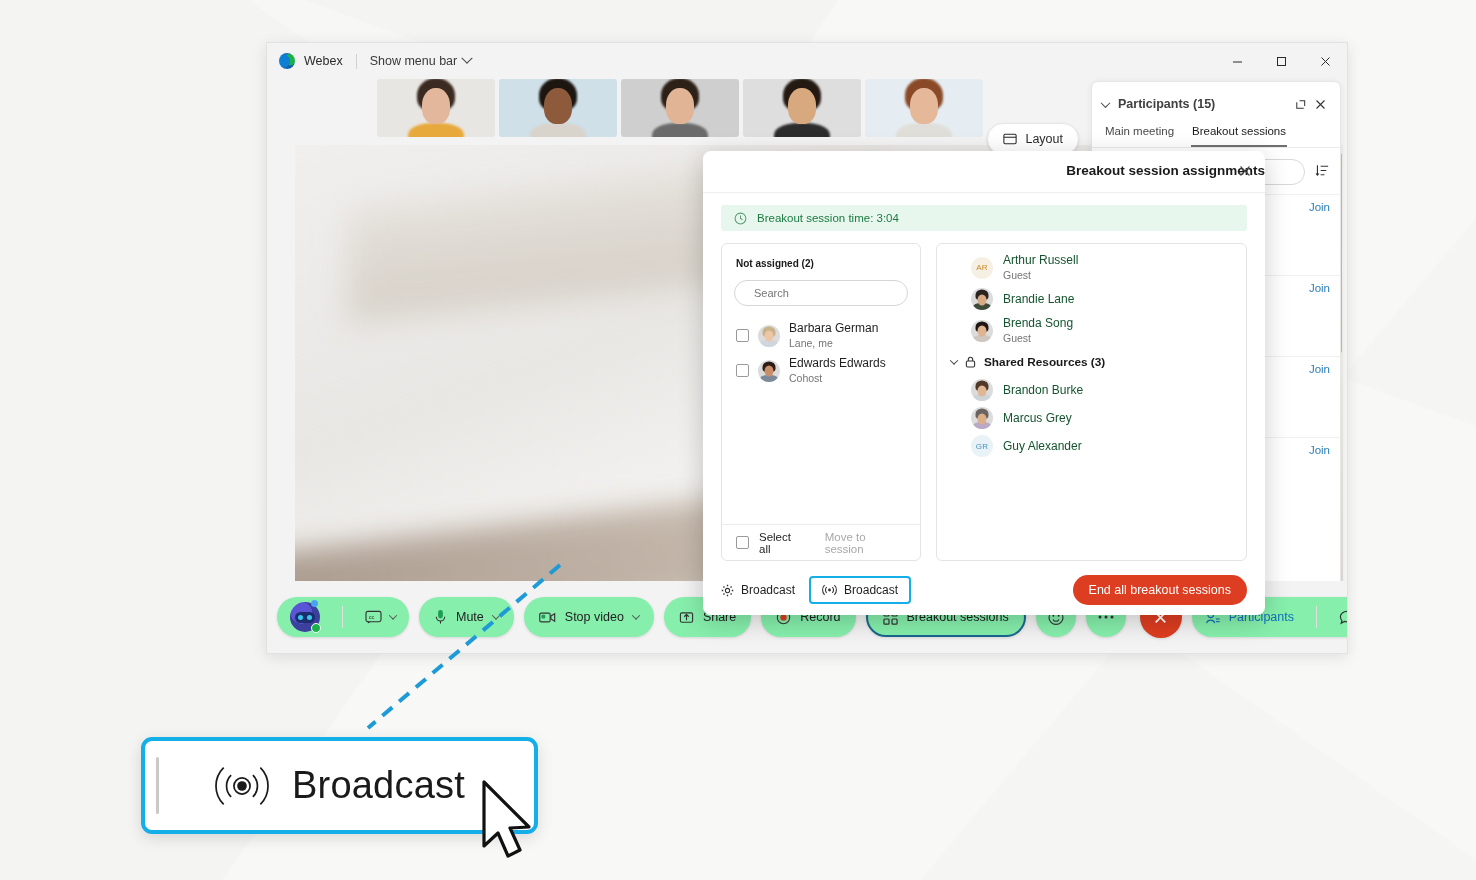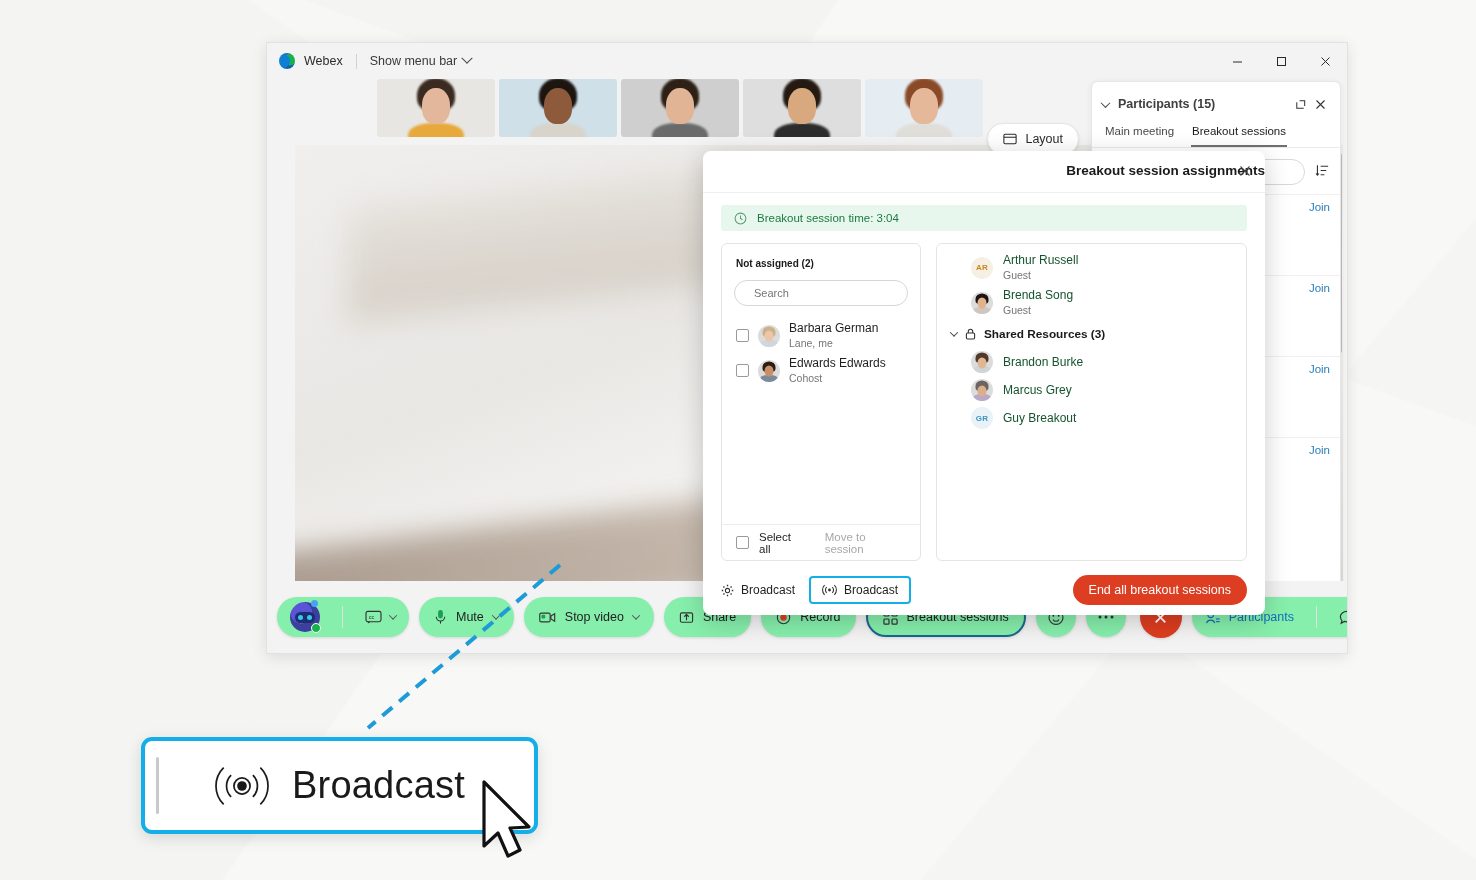--- a/index.html
+++ b/index.html
@@ -131,21 +131,21 @@
   .grp-row { display: flex; align-items: center; padding: 6px 10px 6px 14px; border-top: 1px solid #f0f0f0; }
   .gchev { width: 6px; height: 6px; border-right: 1.3px solid #555; border-bottom: 1.3px solid #555;
            transform: rotate(45deg) translate(-1px,-1px); margin-right: 10px; flex:none; }
   .grp-name { font-size: 11.5px; font-weight: bold; color: #1a1a1a; flex: 1; }
   .join-link { font-size: 11.5px; color: #2c7fb8; }
   .p-row { display: flex; align-items: center; padding: 4px 10px 4px 25px; gap: 9px; }
   .p-name { font-size: 11.5px; color: #2c2c2c; }
 
   
   .av { width: 20px; height: 20px; border-radius: 50%; flex: none; position: relative; overflow: hidden; }
-  .av-ini { display: flex; align-items: center; justify-content: center; font-size: 8px; font-weight: bold; letter-spacing: .3px; }
+  .av-ini { display: flex; align-items: center; justify-content: center; font-size: 8px; font-weight: normal; letter-spacing: .3px; }
   .av .ph-face { position:absolute; left:50%; top:54%; transform:translate(-50%,-50%); width:8px; height:10px; border-radius:50%; }
   .av .ph-hair { position:absolute; left:50%; top:32%; transform:translate(-50%,-50%); width:12px; height:10px; border-radius:50% 50% 35% 35%; }
   .av .ph-body { position:absolute; left:50%; bottom:-3px; transform:translateX(-50%); width:17px; height:9px; border-radius:45% 45% 0 0; }
   .av22 { width: 22px; height: 22px; }
   .av22 .ph-face { width:9px; height:11px; }
   .av22 .ph-hair { width:13px; height:11px; }
   .av22 .ph-body { width:19px; height:10px; }
 
   
   .dialog {
@@ -626,20 +626,31 @@
         <div class="bs-list" id="bslist">
             <div class="bs-row">
               <span class="av av-ini av22" style="background:#f6f0e4;color:#c8881f">AR</span>
               <span>
         <span class="bs-name" style="display:block">Arthur Russell</span>
         <span class="bs-role" style="display:block">Guest</span>
       </span>
             </div>
             <div class="bs-row">
               <span class="av av22" style="background:#dcdcdc">
+            <span class="ph-body" style="background:#3f4b3a"></span>
+            <span class="ph-hair" style="background:#2a2420"></span>
+            <span class="ph-face" style="background:#d9ab84"></span>
+          </span>
+              <span>
+        <span class="bs-name" style="display:block">Brandie Lane</span>
+
+      </span>
+            </div>
+            <div class="bs-row">
+              <span class="av av22" style="background:#dcdcdc">
             <span class="ph-body" style="background:#cfc7bf"></span>
             <span class="ph-hair" style="background:#1e1612"></span>
             <span class="ph-face" style="background:#e0b38f"></span>
           </span>
               <span>
         <span class="bs-name" style="display:block">Brenda Song</span>
         <span class="bs-role" style="display:block">Guest</span>
       </span>
             </div>
             <div class="bs-grp">
@@ -668,21 +679,21 @@
             <span class="ph-face" style="background:#dcae89"></span>
           </span>
               <span>
         <span class="bs-name" style="display:block">Marcus Grey</span>
 
       </span>
             </div>
             <div class="bs-row">
               <span class="av av-ini av22" style="background:#e9f2f7;color:#3f93bf">GR</span>
               <span>
-        <span class="bs-name" style="display:block">Guy Breakout</span>
+        <span class="bs-name" style="display:block">Guy Alexander</span>
 
       </span>
             </div>
           </div>
       </div>
     </div>
 
     <div class="dlg-foot">
       <div class="settings-btn">
         <svg width="13" height="13" viewBox="0 0 14 14">

